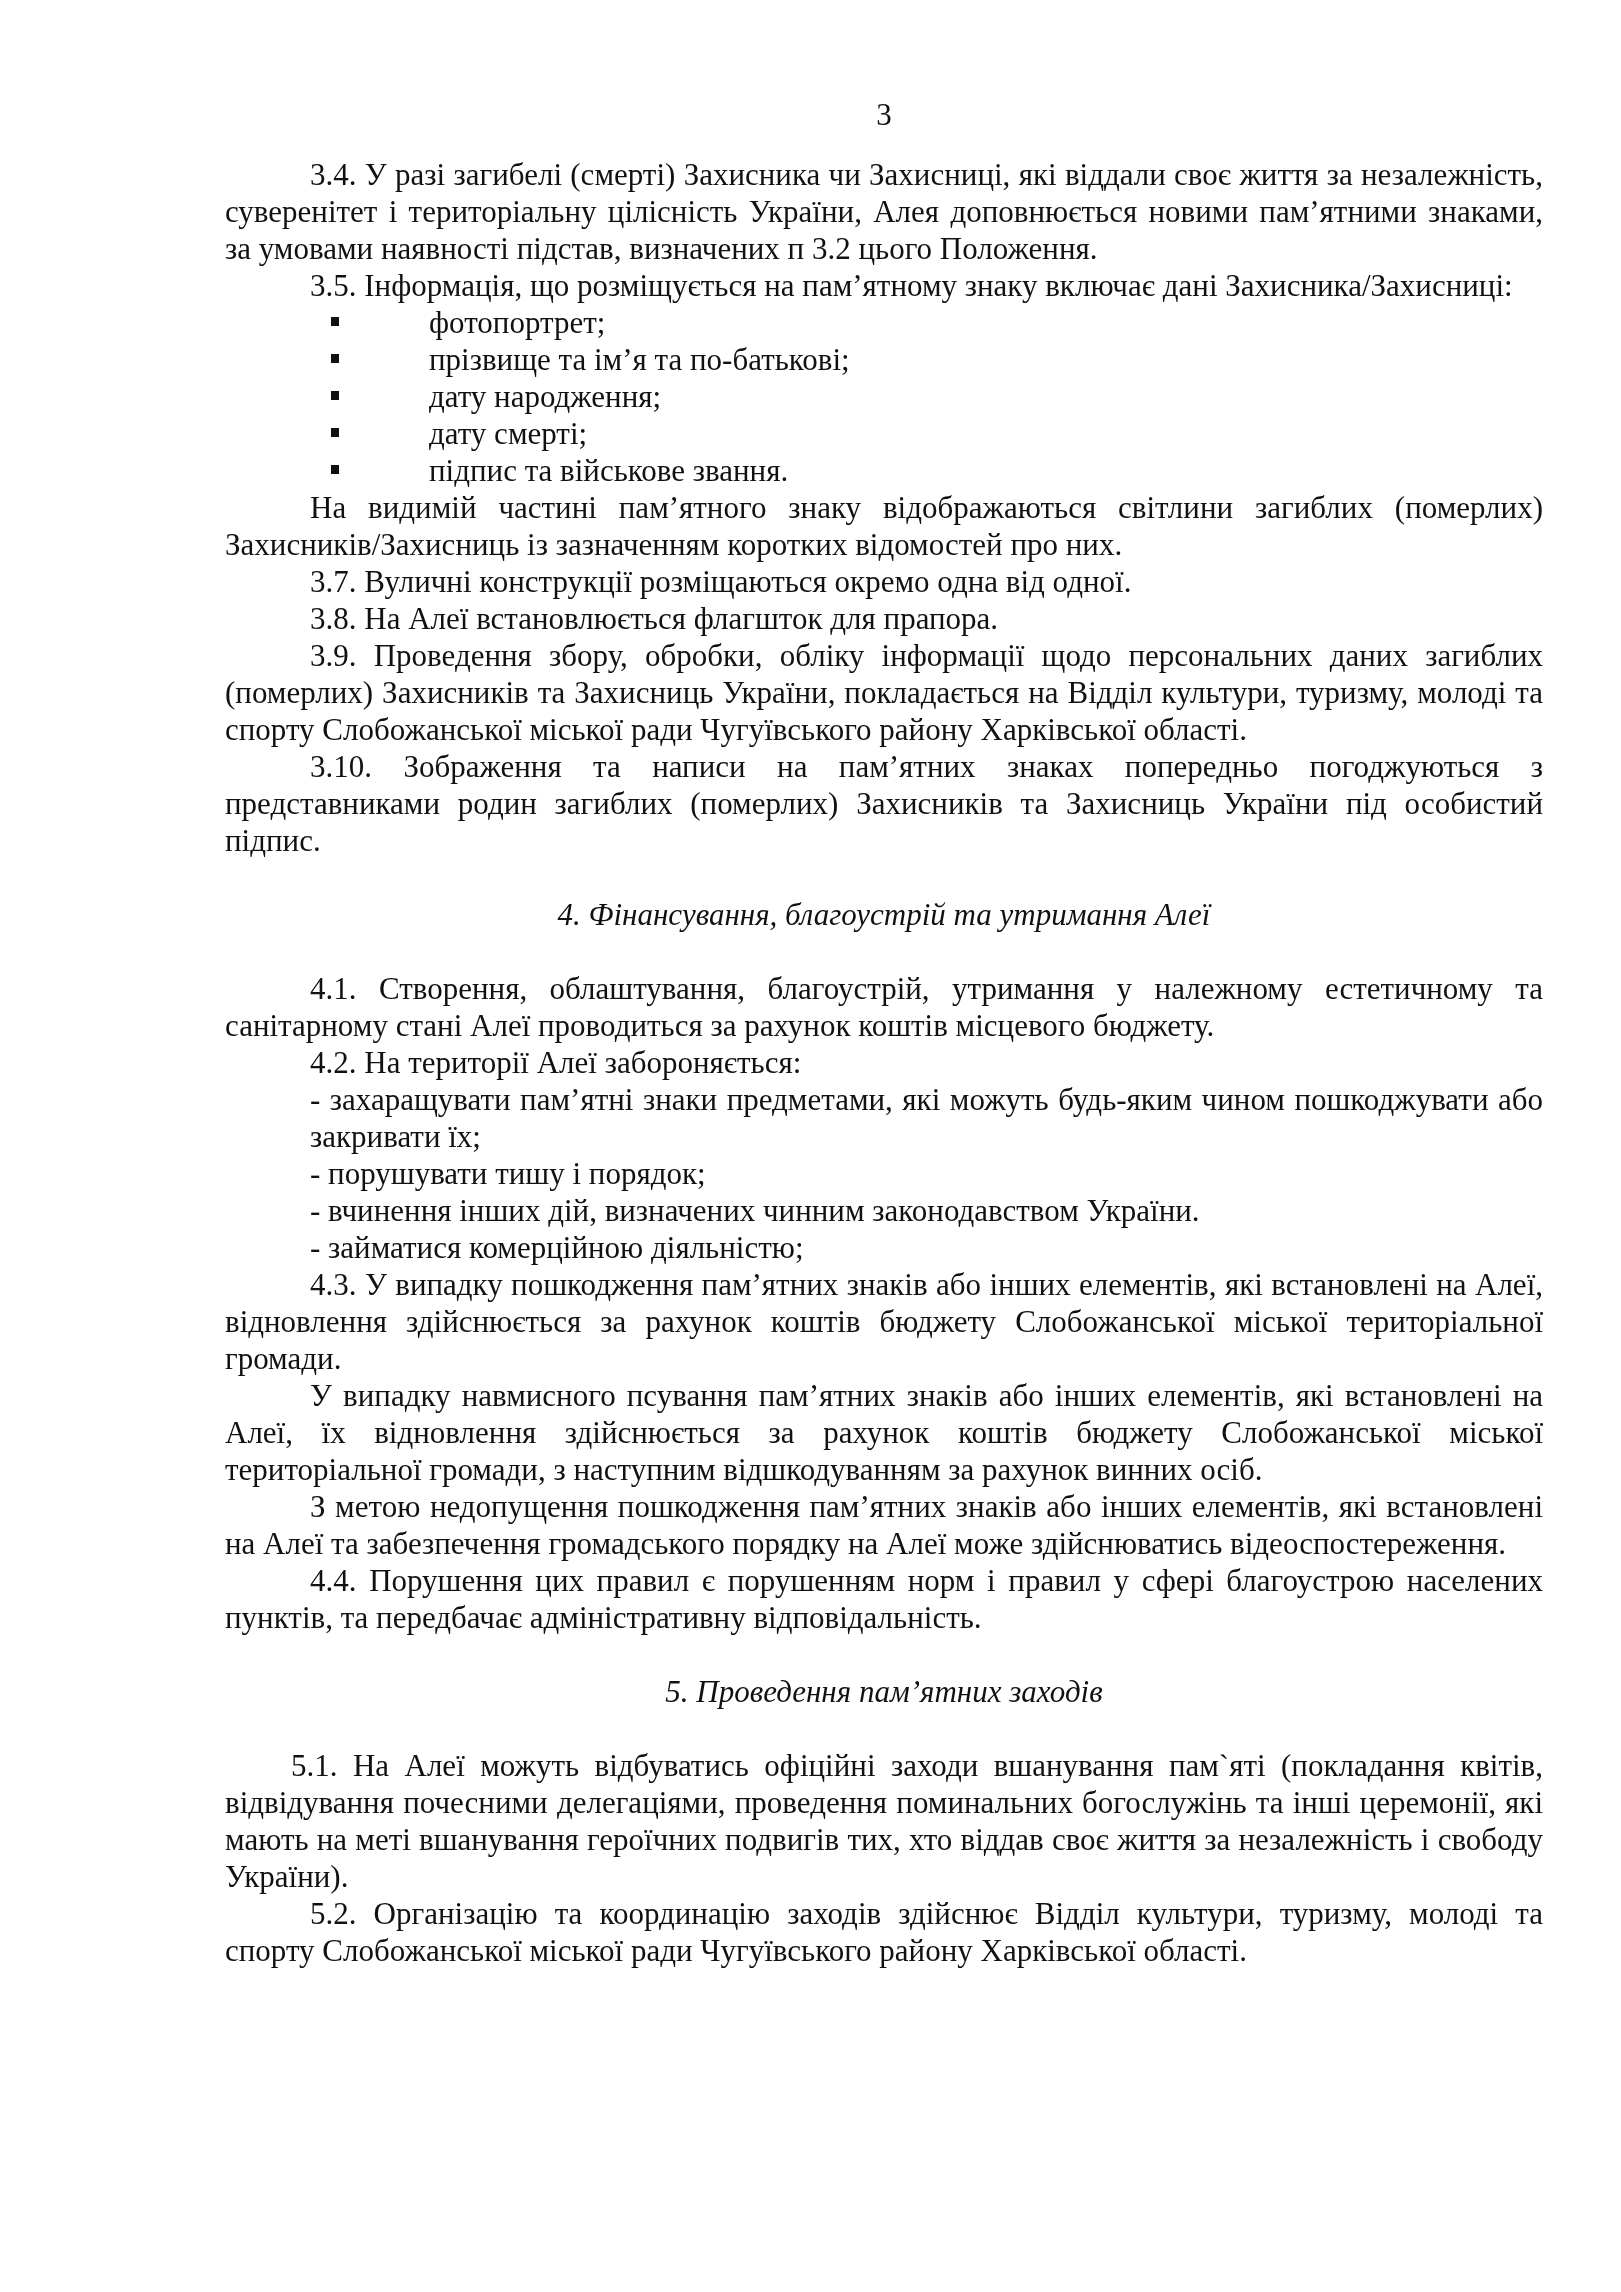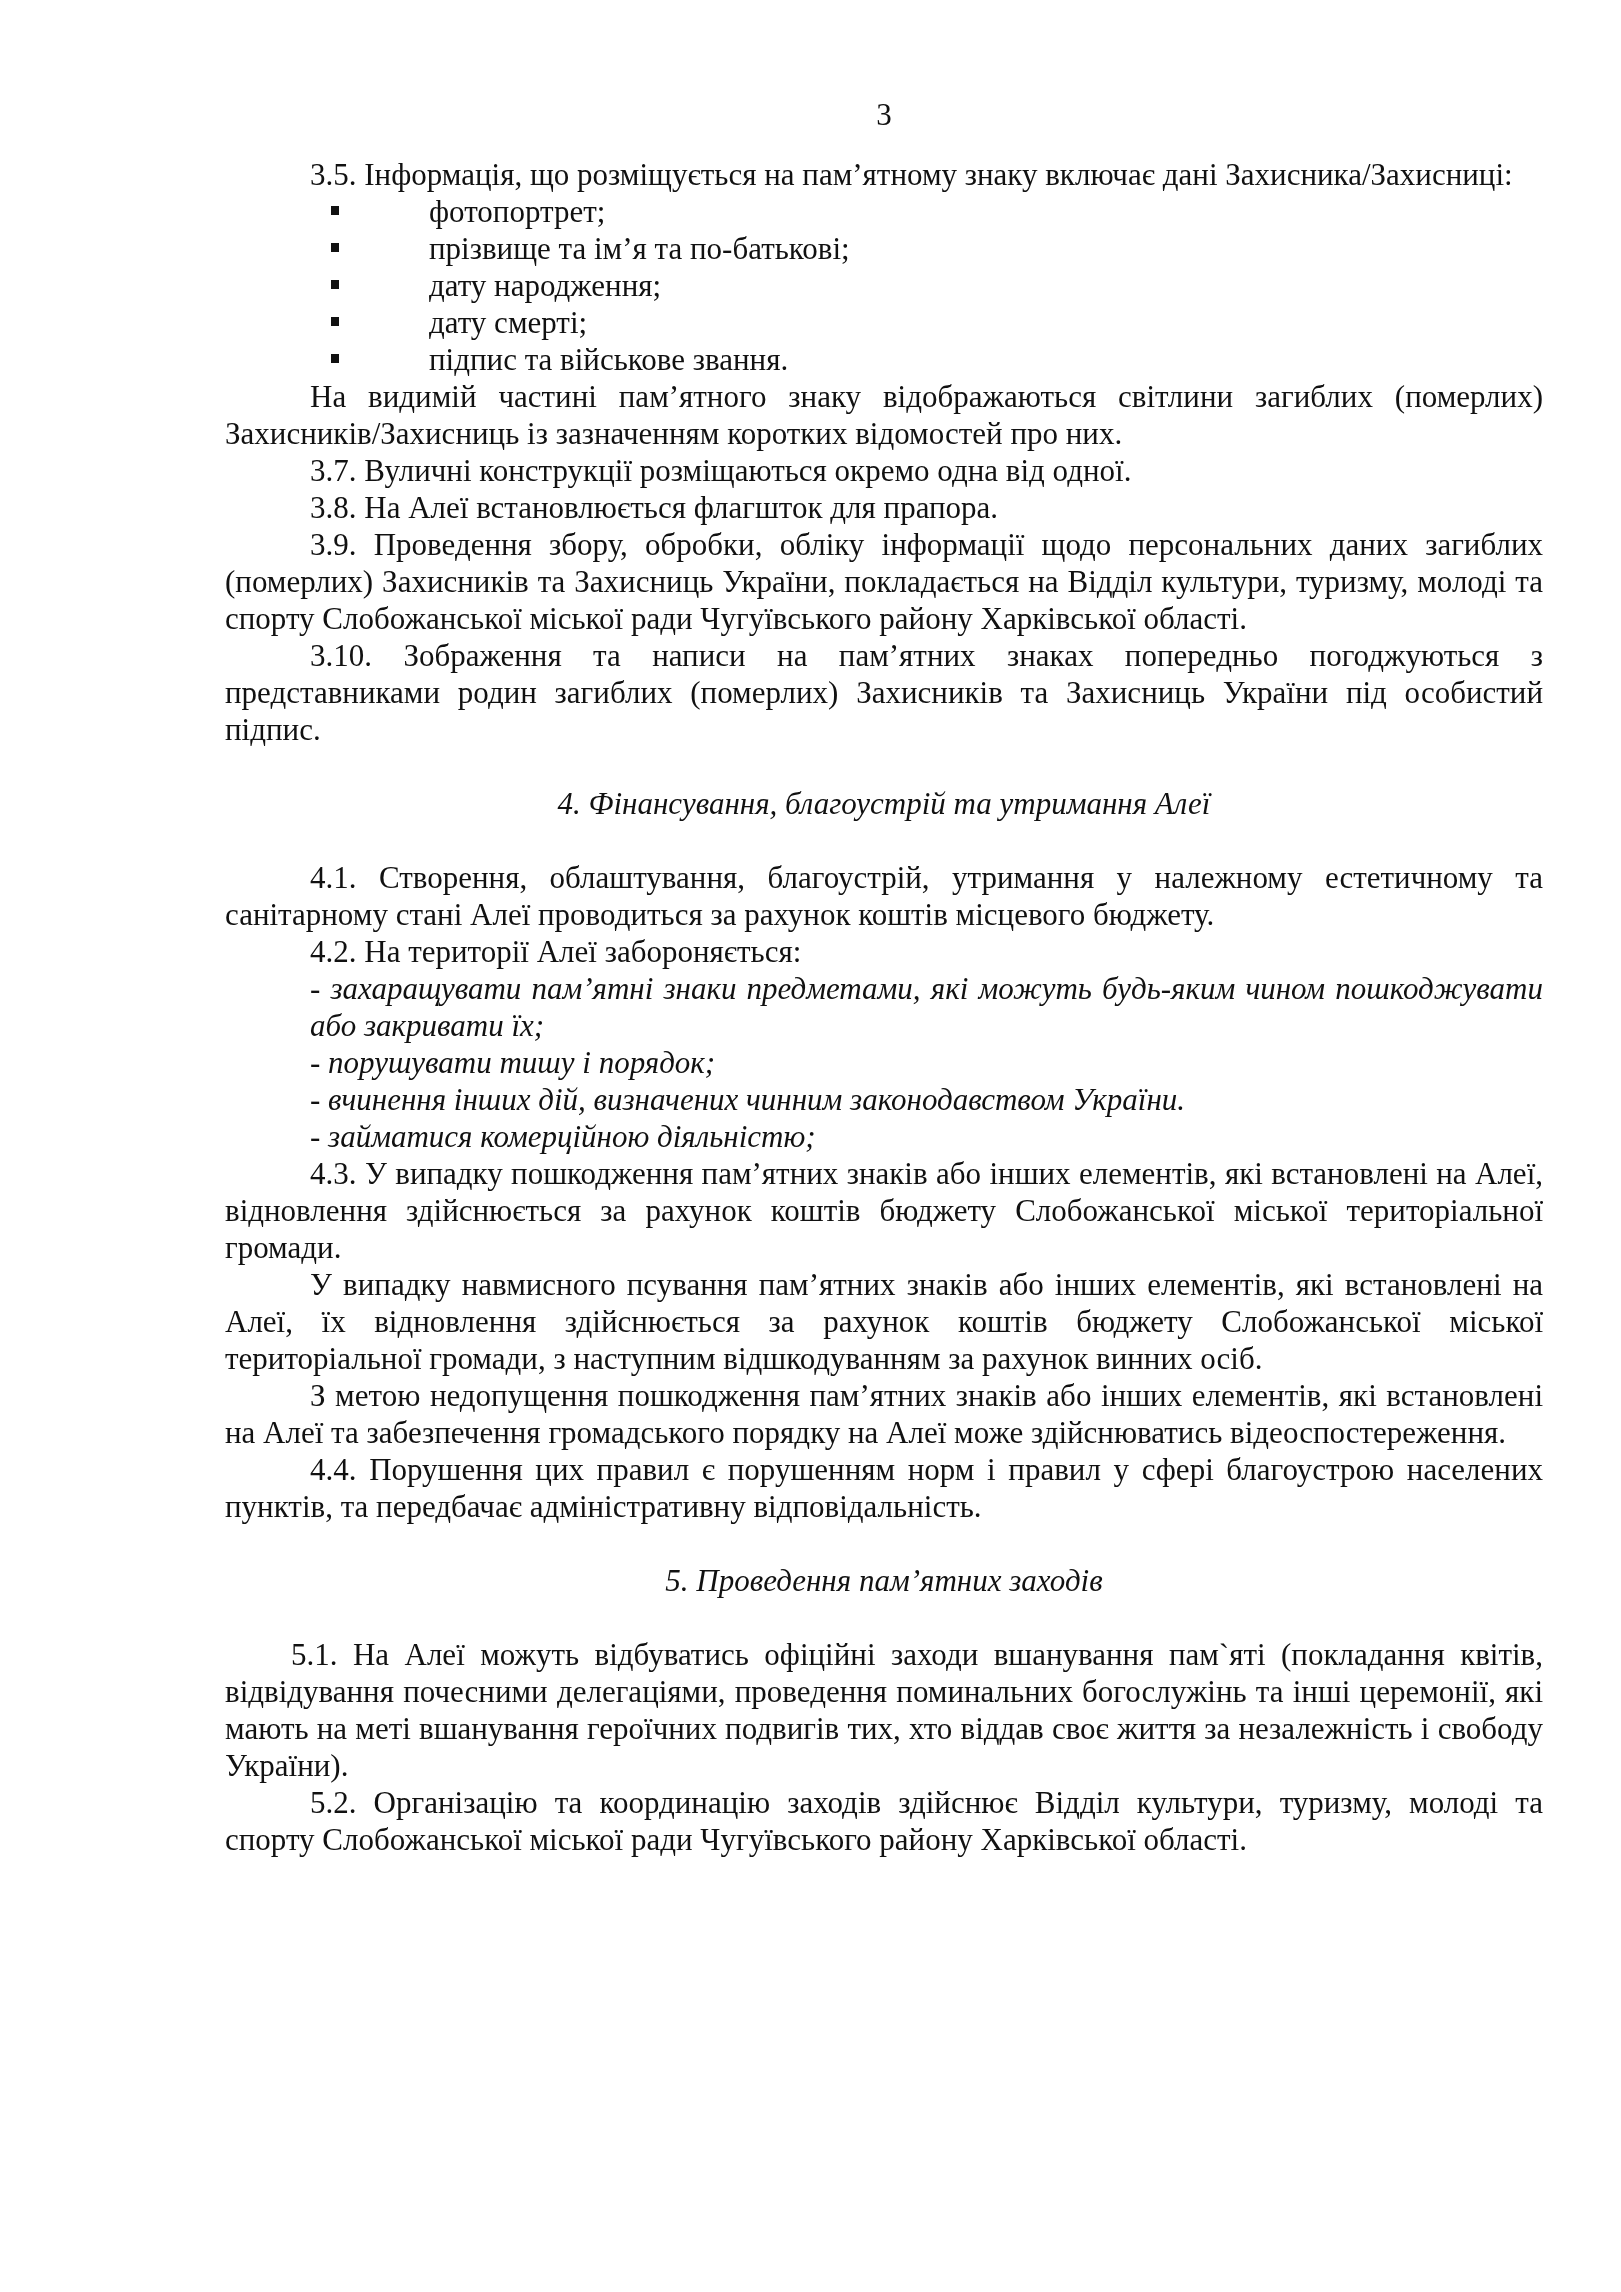--- a/index.html
+++ b/index.html
@@ -5,35 +5,36 @@
   html, body { margin: 0; padding: 0; background: #ffffff; }
   body { width: 1621px; height: 2293px; position: relative; overflow: hidden; }
   .page {
     position: absolute; left: 225px; top: 96px; width: 1318px;
     font-family: "Liberation Serif", "DejaVu Serif", serif;
     font-size: 31px; line-height: 37px; color: #111111;
   }
   .page-number { text-align: center; height: 37px; margin-bottom: 22.5px; }
   .p { margin: 0; text-align: justify; text-align-last: left; text-indent: 85px; }
   .p.indent-small { text-indent: 66px; }
-  .p.block { text-indent: 0; padding-left: 85px; font-style: italic; }
+  .p.block { text-indent: 0; padding-left: 85px; }
   .heading { margin: 0; text-align: center; text-indent: 0; font-style: italic; }
   .blank { height: 37px; }
   .bullets { list-style: none; margin: 0; padding: 0; }
   .bullets li { position: relative; padding-left: 204px; height: 37px; }
   .bullets li .bullet {
     position: absolute; left: 106px; top: 13.7px; width: 7.8px; height: 8.8px; background: #111111;
   }
 </style>
 </head>
 <body>
 
 <div class="page">
   <div class="page-number">3</div>
 
+  <p class="p">3.4. У разі загибелі (смерті) Захисника чи Захисниці, які віддали своє життя за незалежність, суверенітет і територіальну цілісність України, Алея доповнюється новими пам’ятними знаками, за умовами наявності підстав, визначених п 3.2 цього Положення.</p>
   <p class="p">3.5. Інформація, що розміщується на пам’ятному знаку включає дані Захисника/Захисниці:</p>
   <ul class="bullets">
     <li><span class="bullet"></span><span>фотопортрет;</span></li>
     <li><span class="bullet"></span><span>прізвище та ім’я та по-батькові;</span></li>
     <li><span class="bullet"></span><span>дату народження;</span></li>
     <li><span class="bullet"></span><span>дату смерті;</span></li>
     <li><span class="bullet"></span><span>підпис та військове звання.</span></li>
   </ul>
   <p class="p">На видимій частині пам’ятного знаку відображаються світлини загиблих (померлих) Захисників/Захисниць із зазначенням коротких відомостей про них.</p>
   <p class="p">3.7. Вуличні конструкції розміщаються окремо одна від одної.</p>

